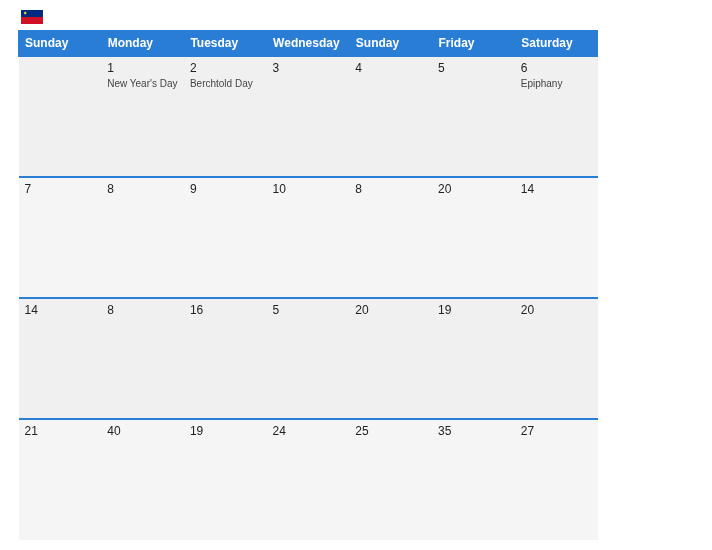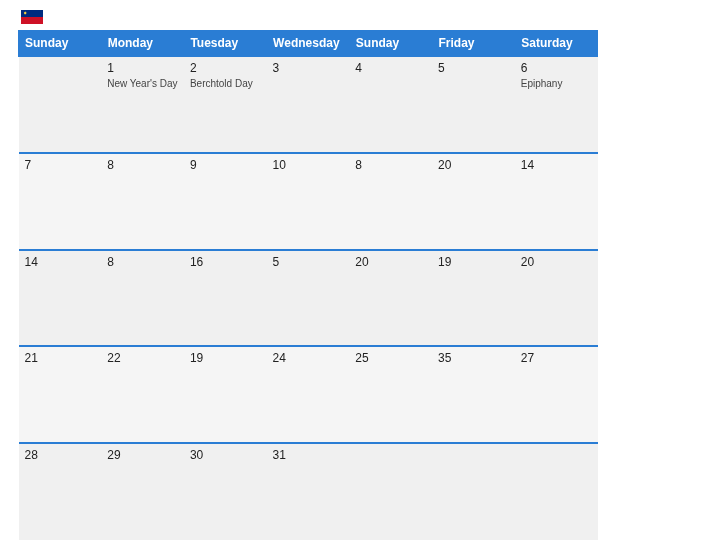--- a/index.html
+++ b/index.html
@@ -206,50 +206,33 @@
           </td>
           <td>
             <span class="day-number">20</span>
           </td>
         </tr>
         <tr>
           <td>
             <span class="day-number">21</span>
           </td>
           <td>
-            <span class="day-number">22</span>
+            <span class="day-number">40</span>
           </td>
           <td>
             <span class="day-number">19</span>
           </td>
           <td>
             <span class="day-number">24</span>
           </td>
           <td>
             <span class="day-number">25</span>
           </td>
           <td>
             <span class="day-number">35</span>
           </td>
           <td>
             <span class="day-number">27</span>
           </td>
-        </tr>
-        <tr>
-          <td>
-            <span class="day-number">28</span>
-          </td>
-          <td>
-            <span class="day-number">29</span>
-          </td>
-          <td>
-            <span class="day-number">30</span>
-          </td>
-          <td>
-            <span class="day-number">31</span>
-          </td>
-          <td></td>
-          <td></td>
-          <td></td>
         </tr>
       </tbody>
   </table>
 </div>
 
 </body></html>

